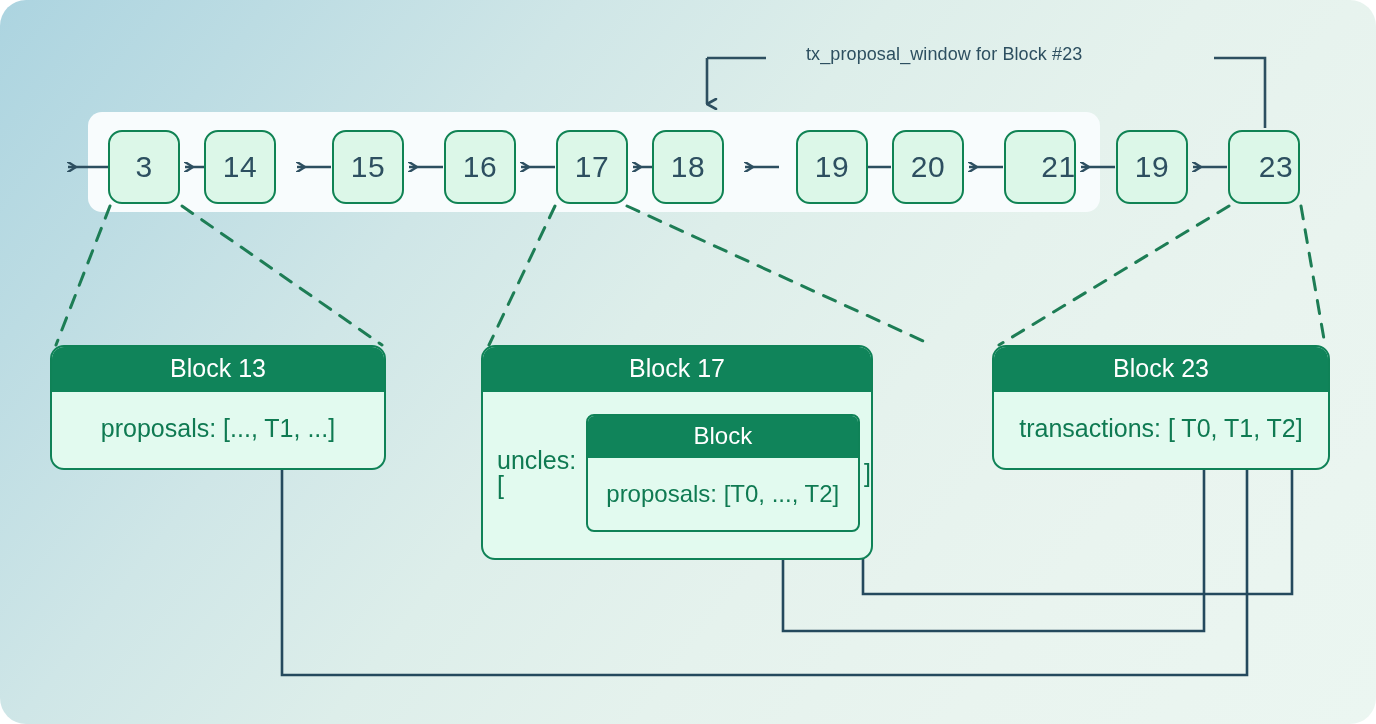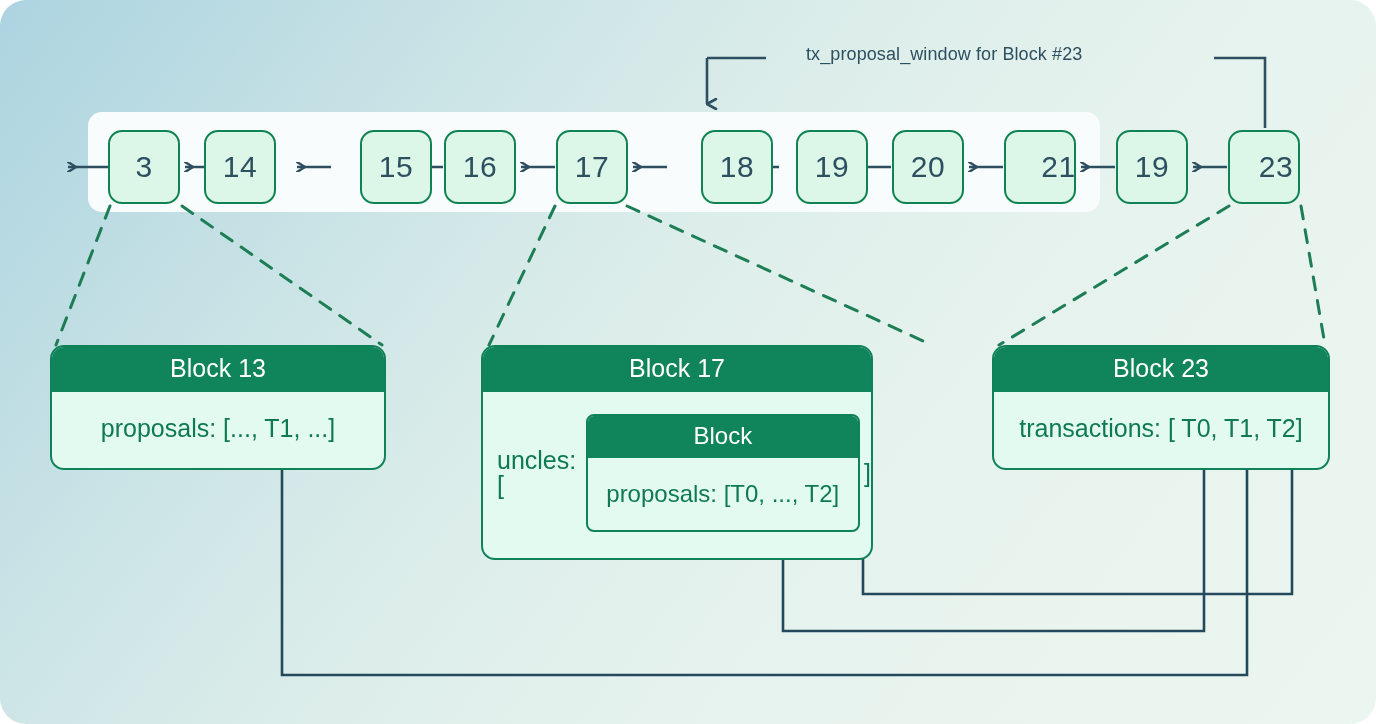--- a/index.html
+++ b/index.html
@@ -210,24 +210,24 @@
       <path d="M1204,454 L1211,461 L1204,468 L1197,461 Z"></path>
       <circle cx="1247" cy="461" r="7.5"></circle>
       <path d="M1239,455 L1255,455 L1247,470 Z"></path>
     </g>
   </svg>
 
   <div class="annotation-label">tx_proposal_window for Block #23</div>
 
   <div class="chain-block" style="left:108px;">3</div>
   <div class="chain-block" style="left:204px;">14</div>
-  <div class="chain-block" style="left:332px;margin-left:28px;">15</div>
+  <div class="chain-block" style="left:332px;">15</div>
   <div class="chain-block" style="left:444px;">16</div>
   <div class="chain-block" style="left:556px;">17</div>
-  <div class="chain-block" style="left:701px;">18</div>
+  <div class="chain-block" style="left:652px;">18</div>
   <div class="chain-block" style="left:780px;margin-left:16px;">19</div>
   <div class="chain-block" style="left:892px;">20</div>
   <div class="chain-block" style="left:1004px;padding-left:37px;">21</div>
   <div class="chain-block" style="left:1116px;">19</div>
   <div class="chain-block" style="left:1228px;padding-left:24px;">23</div>
 
   <div class="card" id="card-13">
     <div class="card-header">Block 13</div>
     <div class="card-body">proposals: [..., T1, ...]</div>
   </div>

